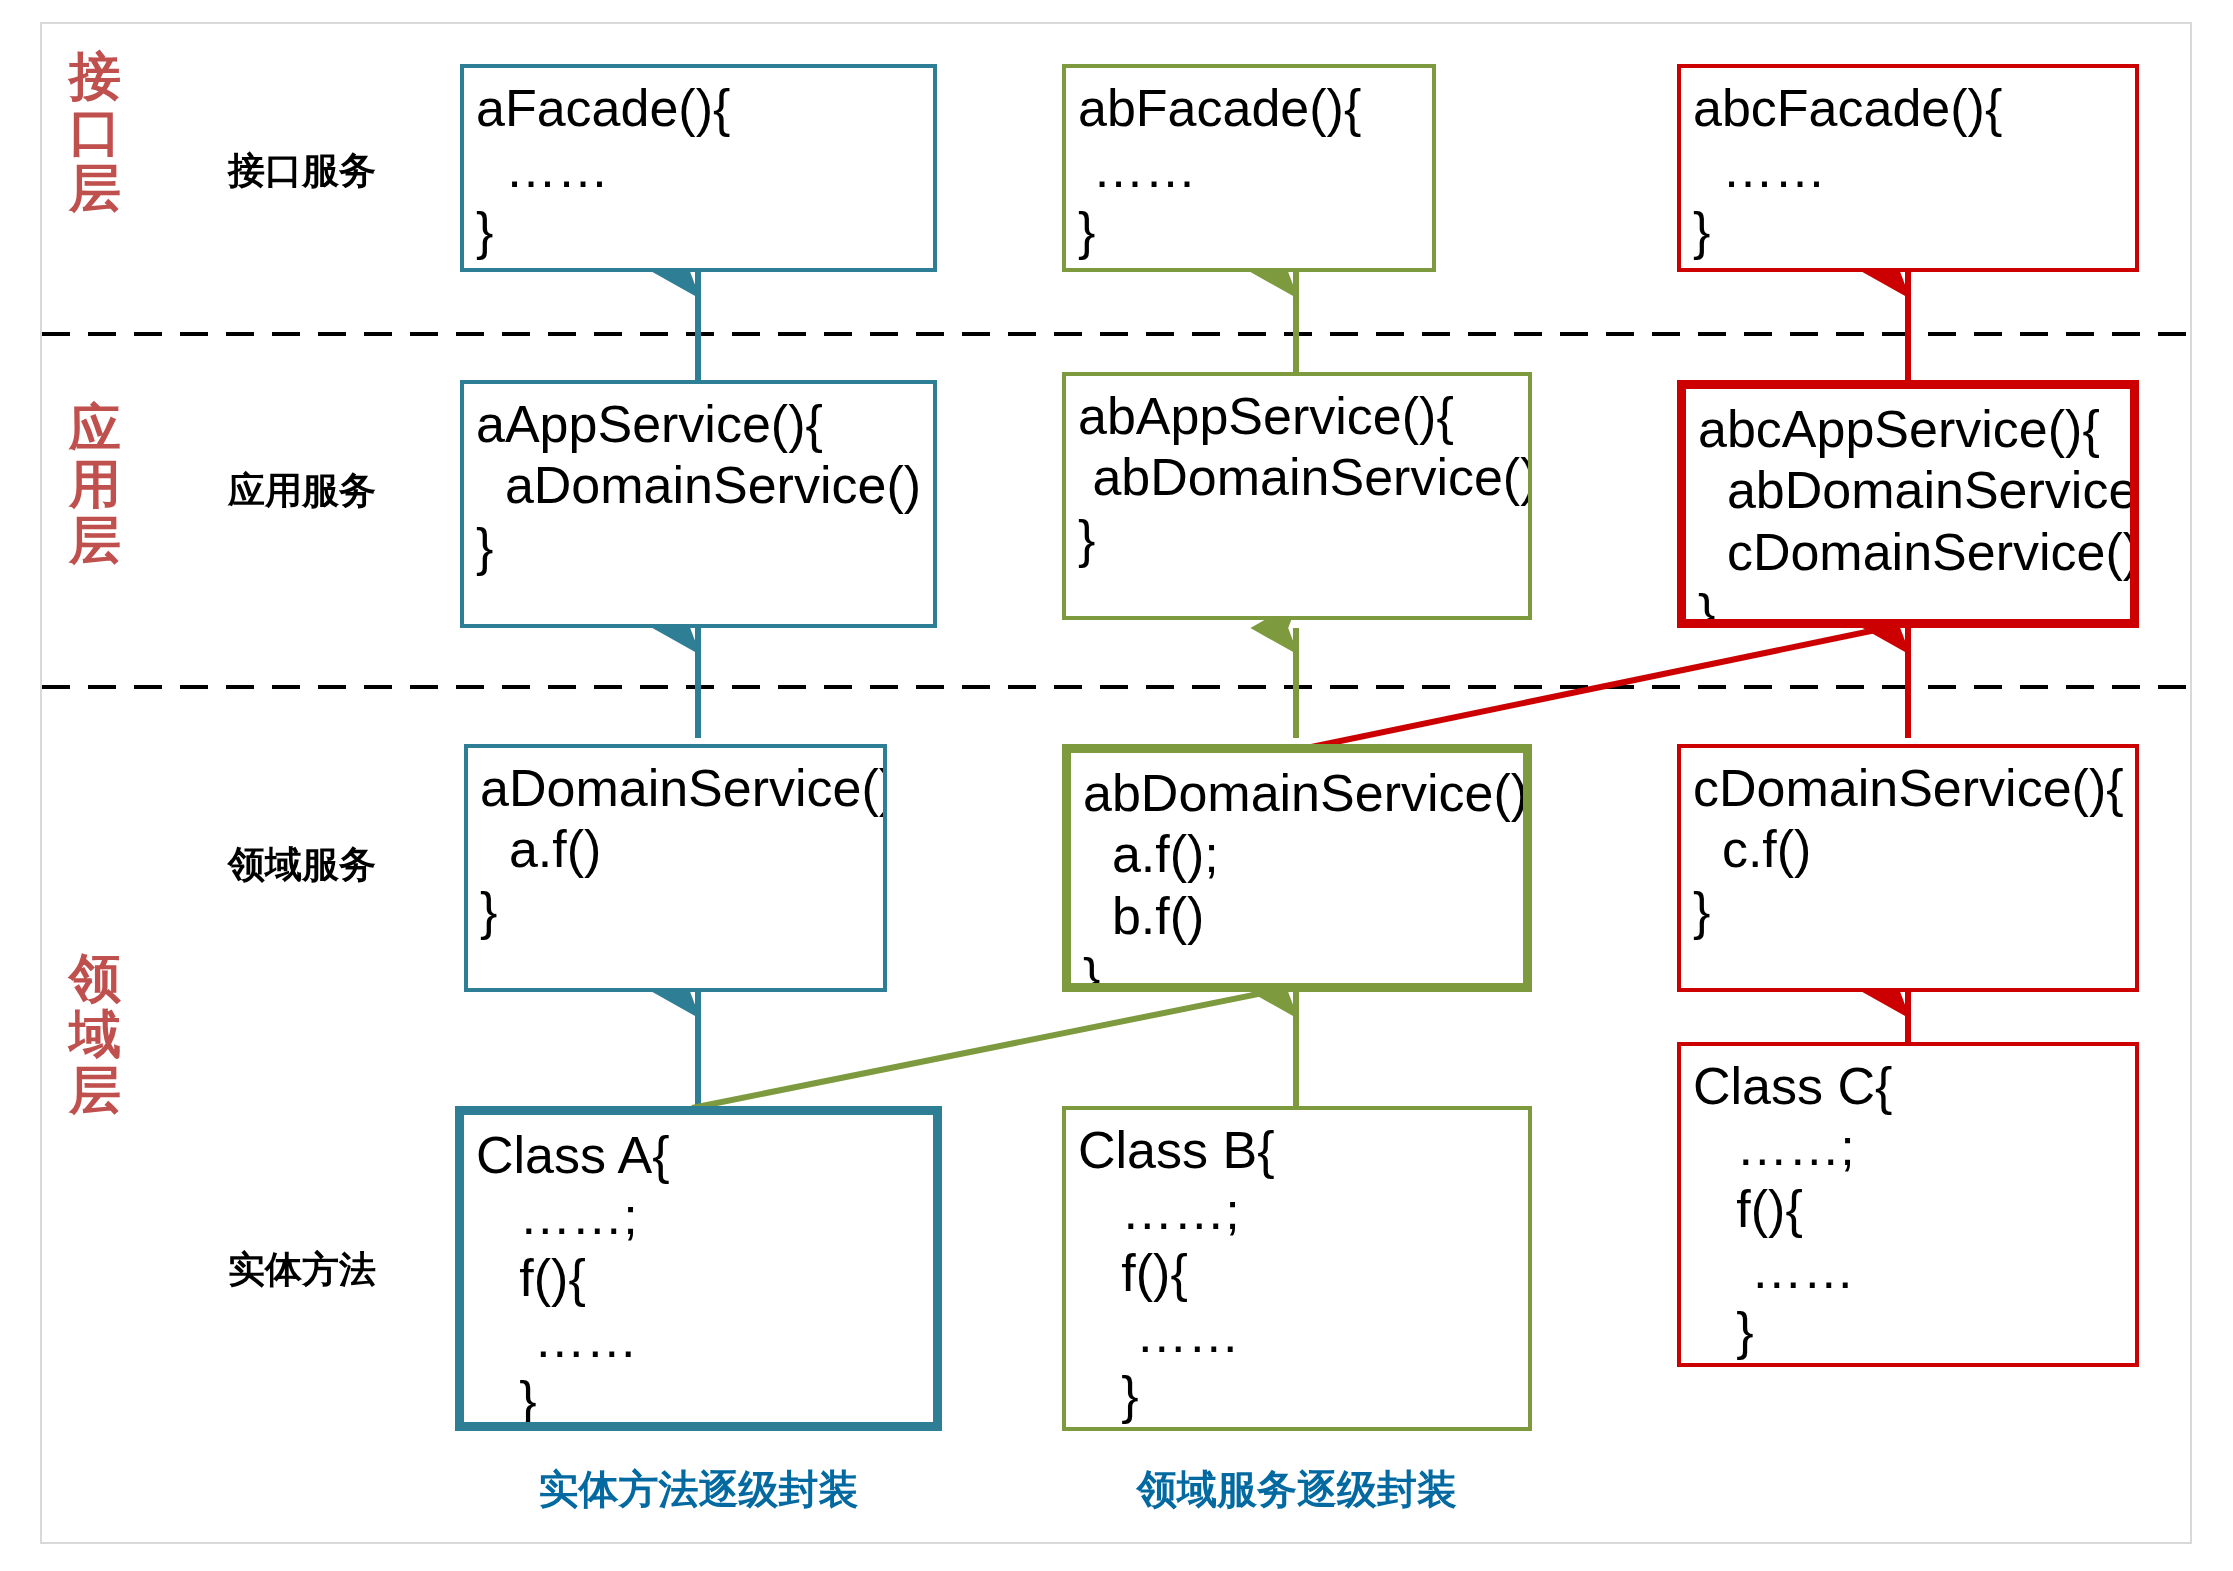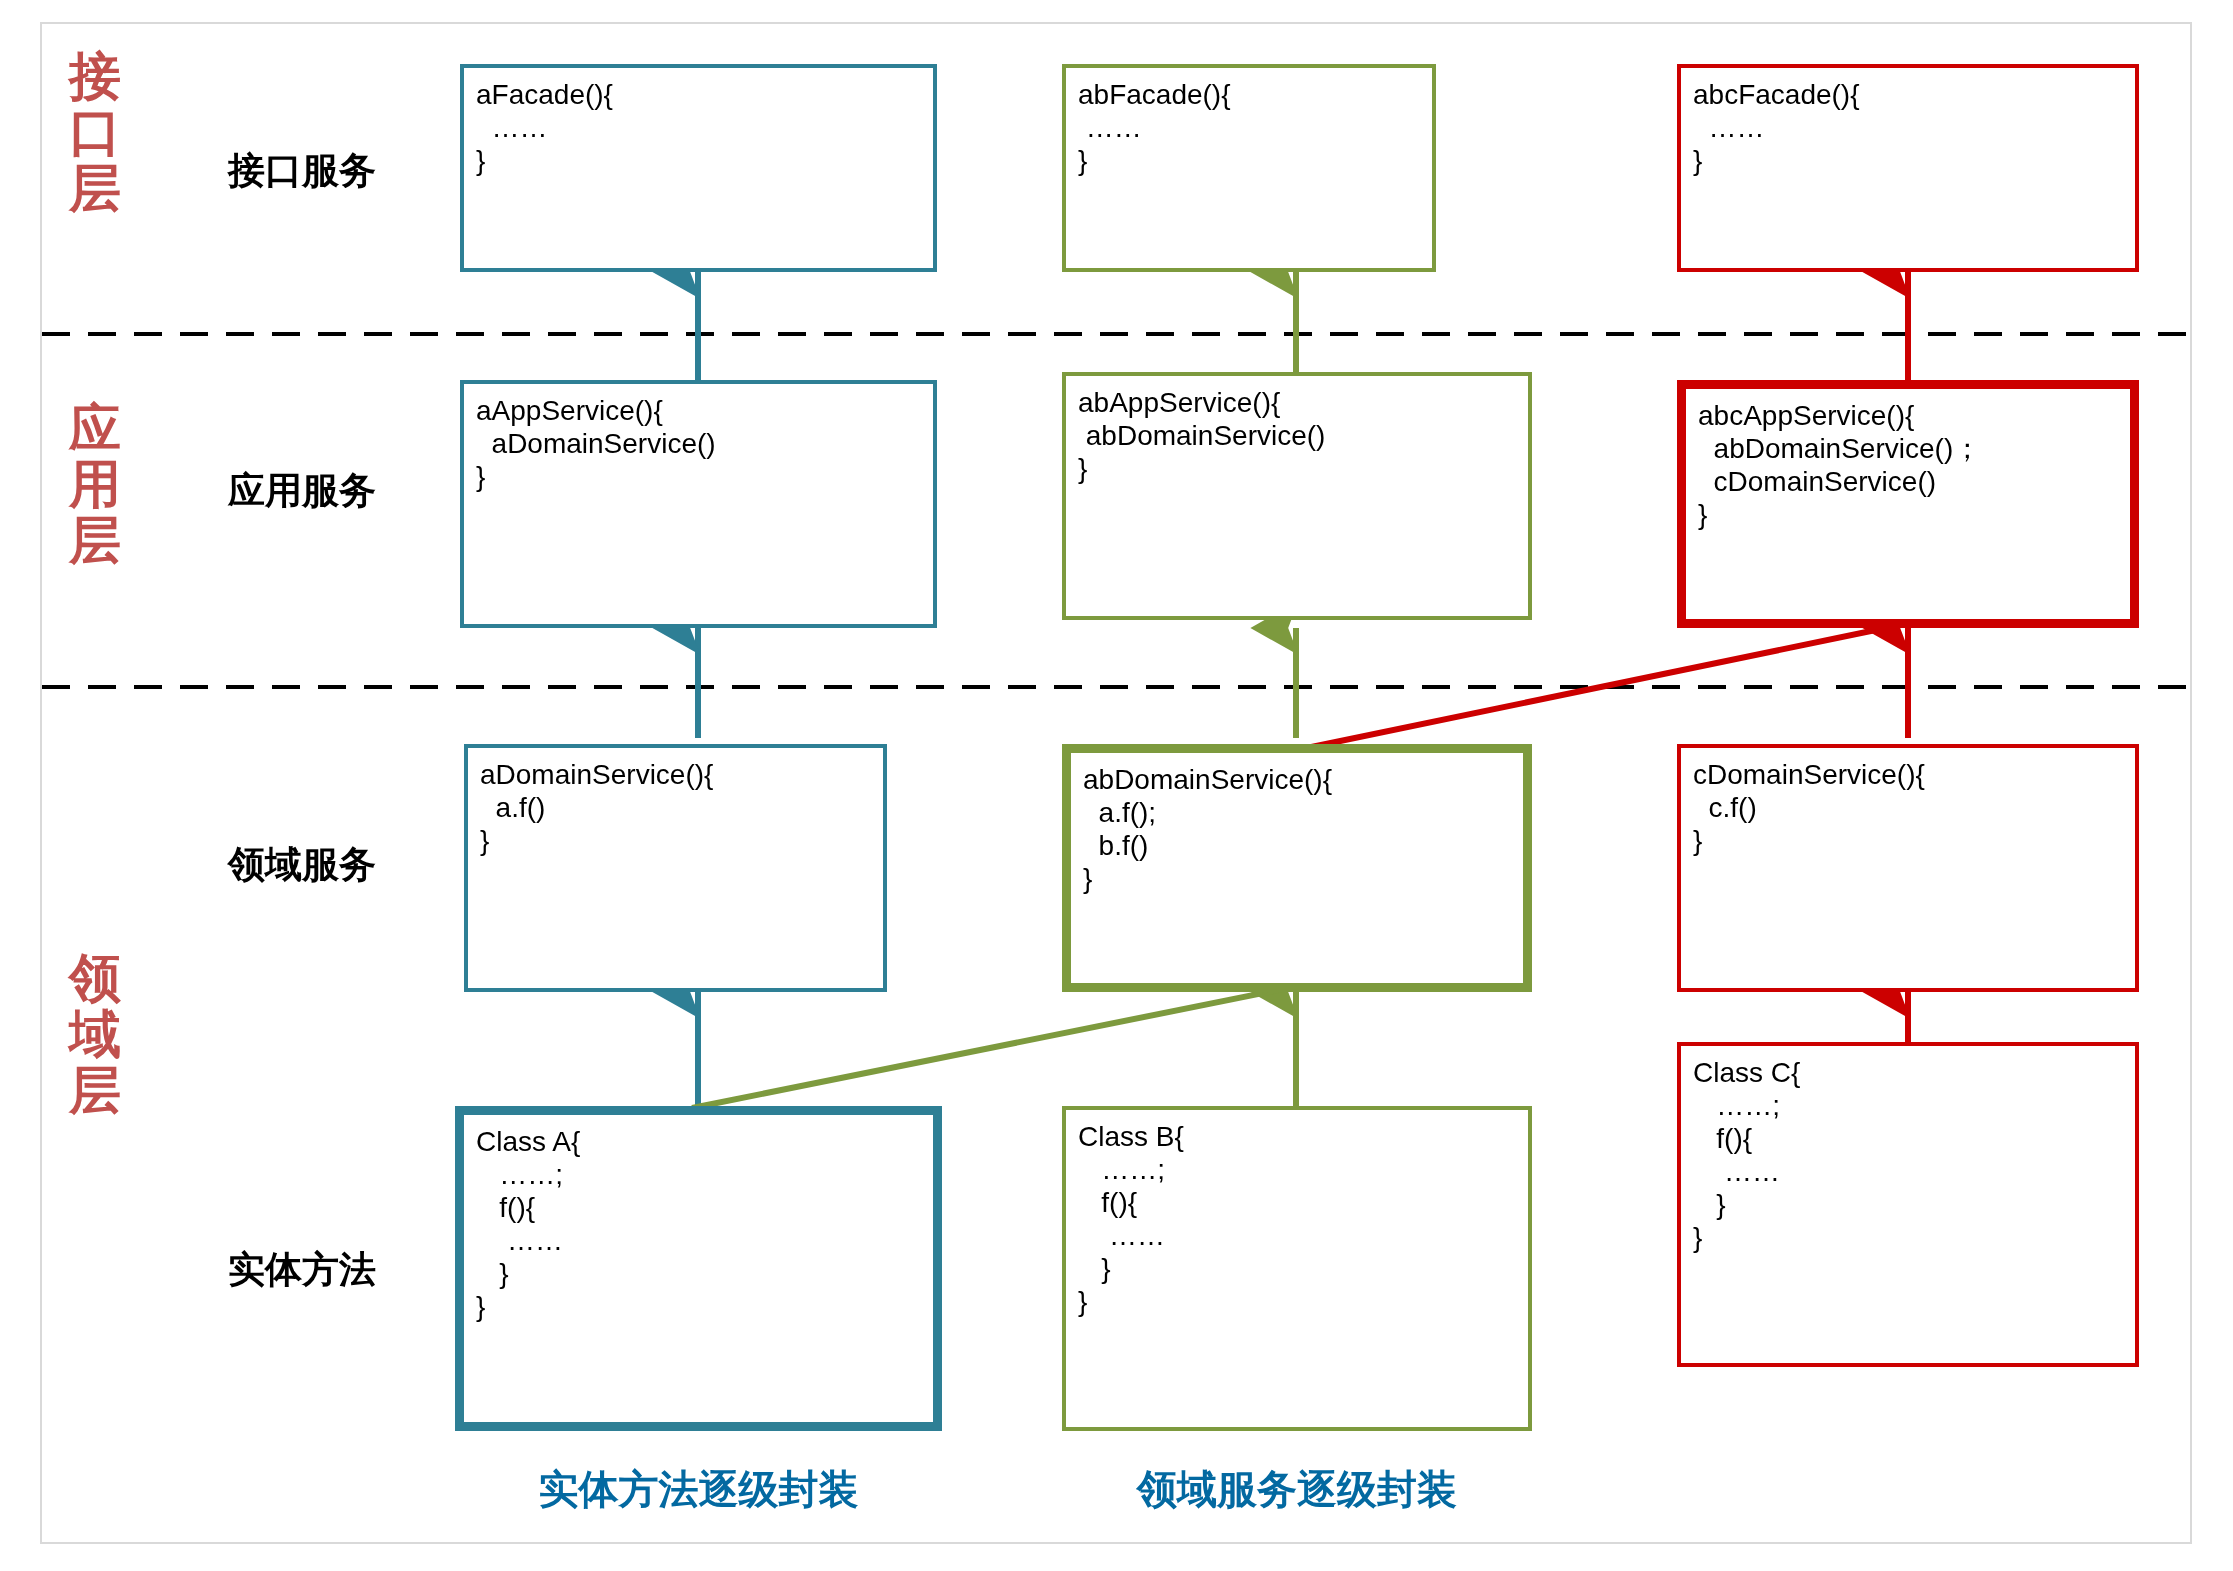--- a/index.html
+++ b/index.html
@@ -54,21 +54,21 @@
     font-size: 37px;
     white-space: nowrap;
     text-align: right;
   }
   
   .box {
     position: absolute;
     background: #ffffff;
     box-sizing: border-box;
     padding: 10px 12px 6px 12px;
-    font-size: 28px;
+    font-size: 52px;
     line-height: 1.18;
     color: #000000;
     white-space: pre;
     overflow: hidden;
   }
   .b-blue   { border: 4px solid #2e7f95; }
   .b-blue-t { border: 9px solid #2e7f95; }
   .b-green  { border: 4px solid #7d9a3e; }
   .b-green-t{ border: 9px solid #7d9a3e; }
   .b-red    { border: 4px solid #cc0000; }

